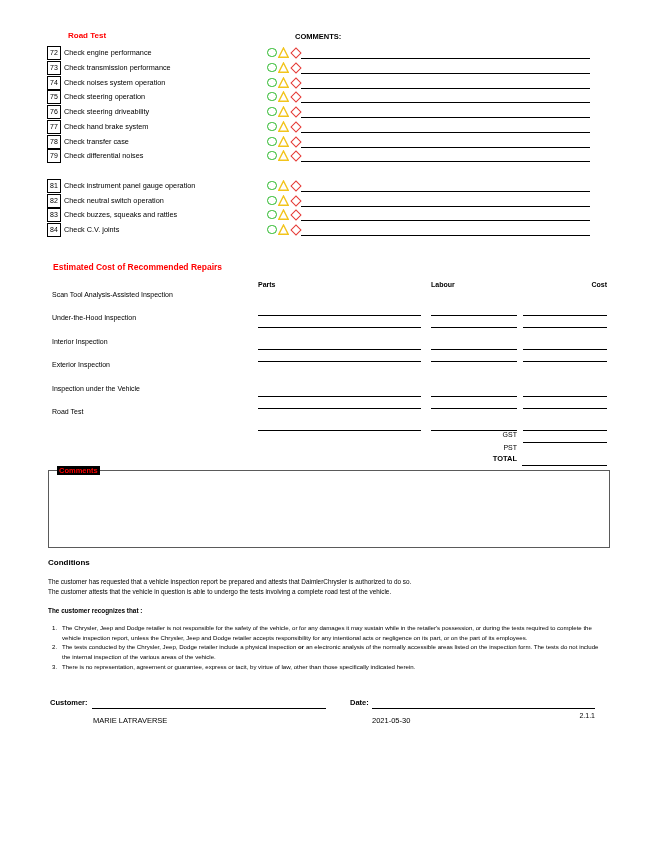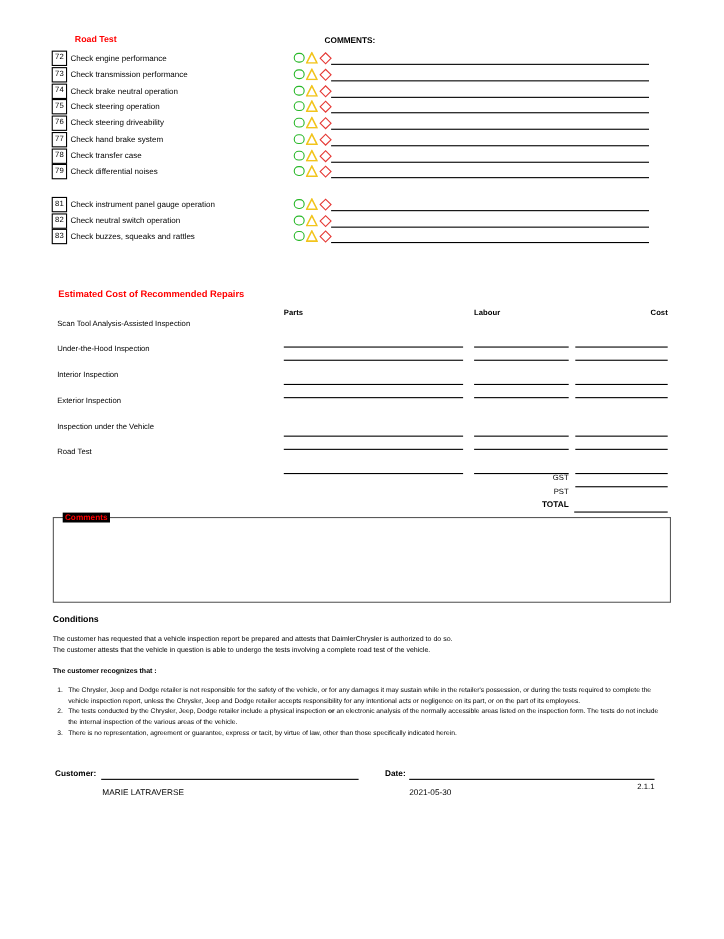--- a/index.html
+++ b/index.html
@@ -90,21 +90,21 @@
       <span class="sym-circle"></span>
       <svg class="sym-tri" width="11" height="11" viewBox="0 0 11 11">
           <polygon points="5.5,1 10.2,10.2 0.8,10.2" fill="none" stroke="#f2c41c" stroke-width="1.4"></polygon>
         </svg>
       <span class="sym-diamond"></span>
     </span>
     <span class="cline"></span>
   </div>
   <div class="rt-row" style="top:76px">
     <span class="numbox">74</span>
-    <span class="rtlabel">Check brake neutral operation</span>
+    <span class="rtlabel">Check noises system operation</span>
     <span class="syms">
       <span class="sym-circle"></span>
       <svg class="sym-tri" width="11" height="11" viewBox="0 0 11 11">
           <polygon points="5.5,1 10.2,10.2 0.8,10.2" fill="none" stroke="#f2c41c" stroke-width="1.4"></polygon>
         </svg>
       <span class="sym-diamond"></span>
     </span>
     <span class="cline"></span>
   </div>
   <div class="rt-row" style="top:90px">
@@ -187,20 +187,32 @@
       <svg class="sym-tri" width="11" height="11" viewBox="0 0 11 11">
           <polygon points="5.5,1 10.2,10.2 0.8,10.2" fill="none" stroke="#f2c41c" stroke-width="1.4"></polygon>
         </svg>
       <span class="sym-diamond"></span>
     </span>
     <span class="cline"></span>
   </div>
   <div class="rt-row" style="top:208px">
     <span class="numbox">83</span>
     <span class="rtlabel">Check buzzes, squeaks and rattles</span>
+    <span class="syms">
+      <span class="sym-circle"></span>
+      <svg class="sym-tri" width="11" height="11" viewBox="0 0 11 11">
+          <polygon points="5.5,1 10.2,10.2 0.8,10.2" fill="none" stroke="#f2c41c" stroke-width="1.4"></polygon>
+        </svg>
+      <span class="sym-diamond"></span>
+    </span>
+    <span class="cline"></span>
+  </div>
+  <div class="rt-row" style="top:223px">
+    <span class="numbox">84</span>
+    <span class="rtlabel">Check C.V. joints</span>
     <span class="syms">
       <span class="sym-circle"></span>
       <svg class="sym-tri" width="11" height="11" viewBox="0 0 11 11">
           <polygon points="5.5,1 10.2,10.2 0.8,10.2" fill="none" stroke="#f2c41c" stroke-width="1.4"></polygon>
         </svg>
       <span class="sym-diamond"></span>
     </span>
     <span class="cline"></span>
   </div>
 

